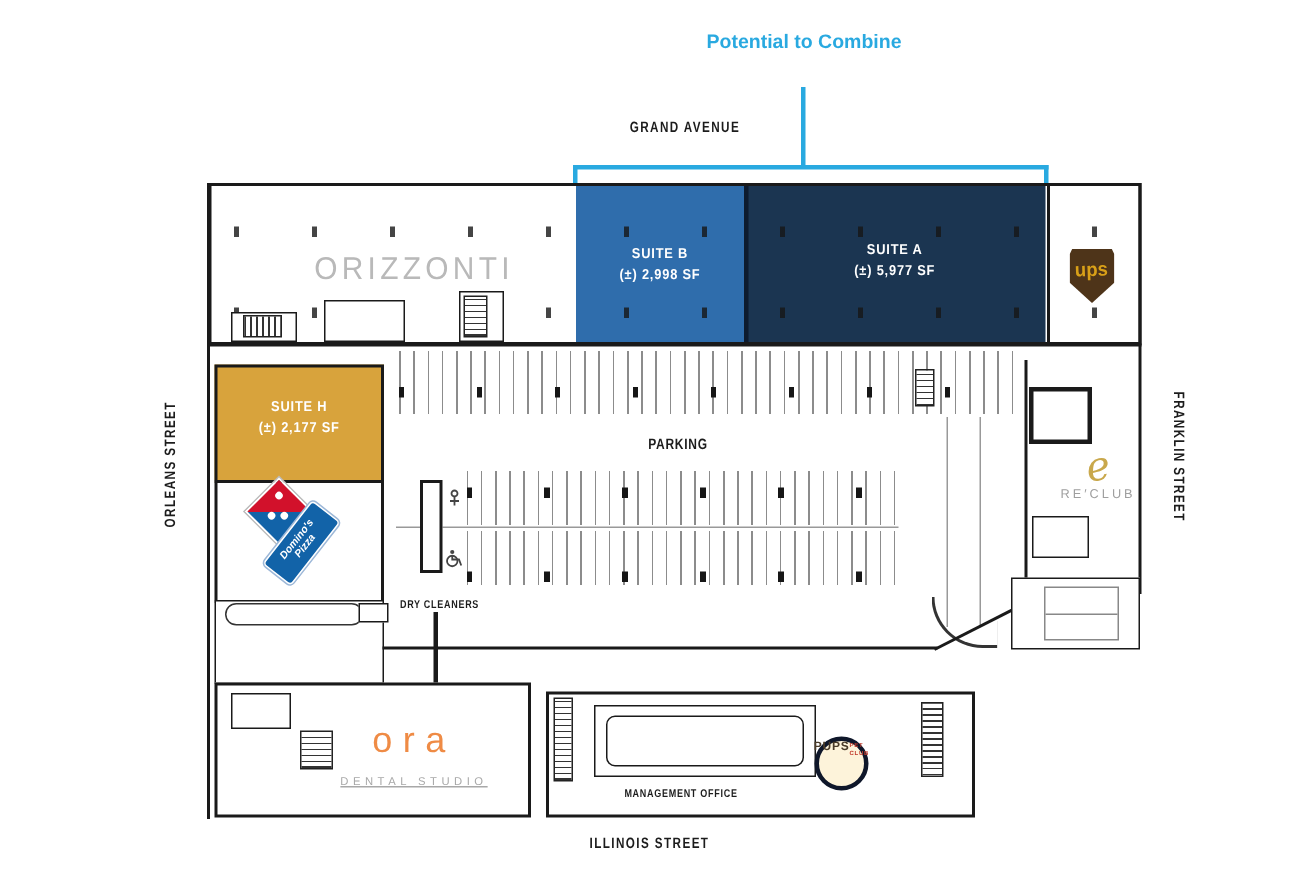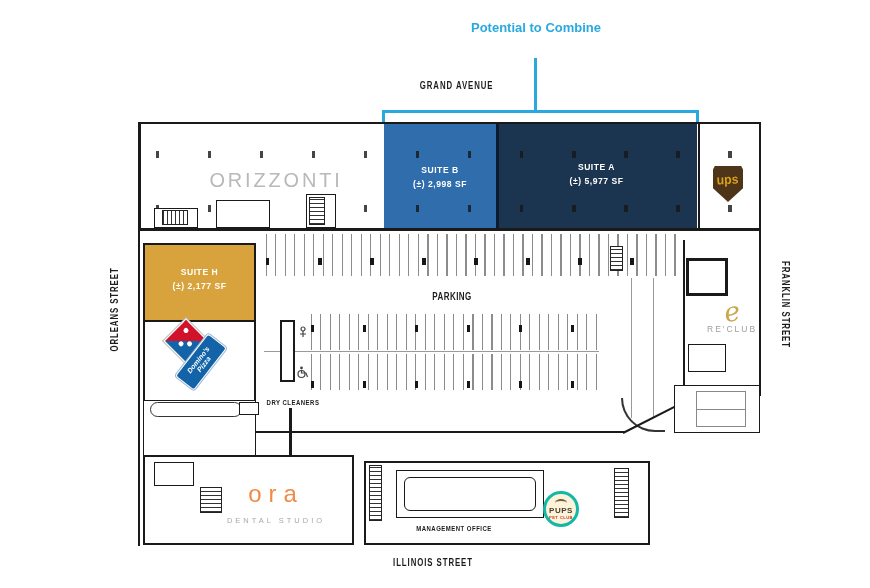--- a/index.html
+++ b/index.html
@@ -43,22 +43,22 @@
     display:flex;flex-direction:column;align-items:center;justify-content:center;}
   .dom-ribbon span{color:#fff;font-style:italic;font-weight:bold;font-size:7px;line-height:7.5px;white-space:nowrap;}
   
   .reluxe-e{position:absolute;font-family:"DejaVu Serif",serif;font-style:italic;font-size:27px;
     color:#c9a84c;transform:rotate(-10deg);}
   .reluxe-t{position:absolute;color:#9f9f9f;font-size:8.5px;letter-spacing:2px;white-space:nowrap;}
   
   .ora-t{position:absolute;color:#ef8b45;font-size:24px;letter-spacing:7px;text-align:center;white-space:nowrap;}
   .ora-sub{position:absolute;color:#a8a8a8;font-size:7.5px;letter-spacing:3px;text-align:center;white-space:nowrap;}
   
-  .pups{position:absolute;width:36px;height:36px;border-radius:50%;border:3px solid #14b8a6;
-    background:#fdf3da;display:flex;flex-direction:column;align-items:center;justify-content:center;box-sizing:border-box;}
+  .pups{position:absolute;width:36px;height:36px;border-radius:50%;border:3px solid #0f172a;
+    background:#fdf3da;display:flex;flex-direction:row;align-items:flex-start;justify-content:center;box-sizing:border-box;}
   .pups .dog{width:12px;height:6px;border-top:2px solid #7a5c33;border-radius:50% 50% 0 0;}
   .pups .nm{color:#4a3b28;font-weight:bold;font-size:8px;letter-spacing:0.5px;line-height:8px;}
   .pups .sb{color:#c0392b;font-weight:bold;font-size:4px;letter-spacing:0.5px;line-height:5px;}
   .gray-line{position:absolute;background:#999;}
   svg{display:block;}
 </style>
 </head>
 <body>
 
 <div id="plan">
@@ -175,21 +175,21 @@
   <div class="reluxe-t" style="left:683px;top:324px;">RE′CLUB</div>
 
   <div class="small-lbl" style="left:234px;top:398px;width:70px;font-size:7.5px;">DRY CLEANERS</div>
   <div class="wall" style="left:265px;top:408px;width:3px;height:48px;"></div>
 
   <div class="room" style="left:119px;top:455px;width:211px;height:90px;"></div>
   <div class="hatch" style="left:176px;top:487px;width:22px;height:26px;"></div>
   <div class="room thin" style="left:130px;top:462px;width:40px;height:24px;"></div>
 
   <div class="ora-t" style="left:196px;top:480px;width:112px;">ora</div>
-  <div class="ora-sub" style="left:196px;top:516px;width:112px;">DENTAL STUDIO</div>
+  <div class="ora-sub" style="left:196px;top:516px;width:112px;text-decoration:underline;">DENTAL STUDIO</div>
 
   <div class="room" style="left:340px;top:461px;width:286px;height:84px;"></div>
   <div class="hatch" style="left:345px;top:465px;width:13px;height:56px;"></div>
   <div class="room thin" style="left:372px;top:470px;width:148px;height:48px;"></div>
   <div class="room thin" style="left:380px;top:477px;width:132px;height:34px;border-radius:6px;"></div>
   <div class="hatch" style="left:590px;top:468px;width:15px;height:50px;"></div>
 
   <div class="small-lbl" style="left:374px;top:524px;width:112px;font-size:7.5px;">MANAGEMENT OFFICE</div>
 
   <div class="pups" style="left:519px;top:491px;">

